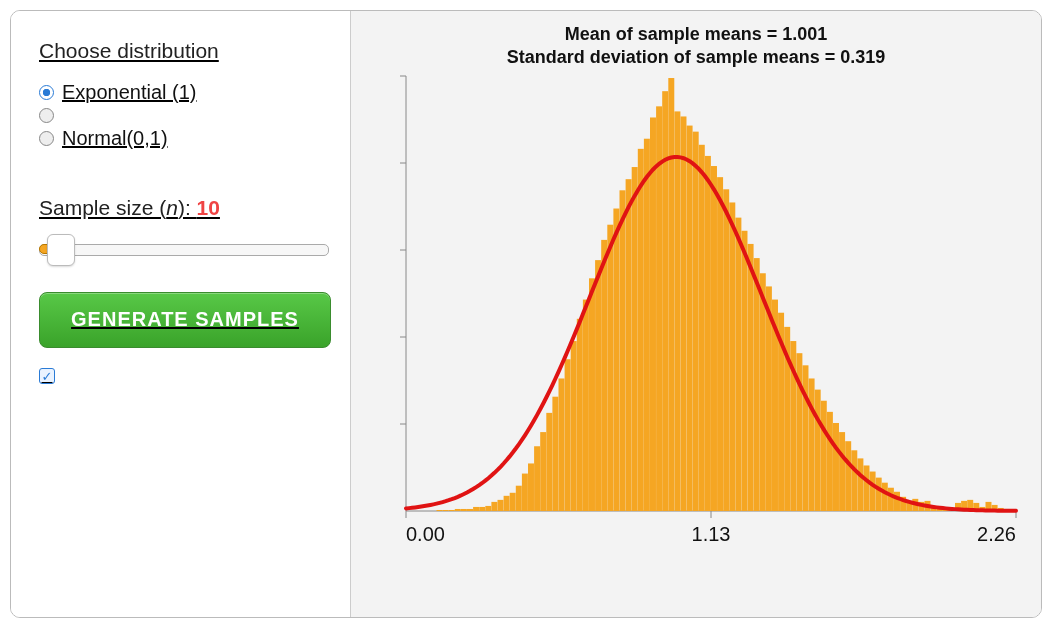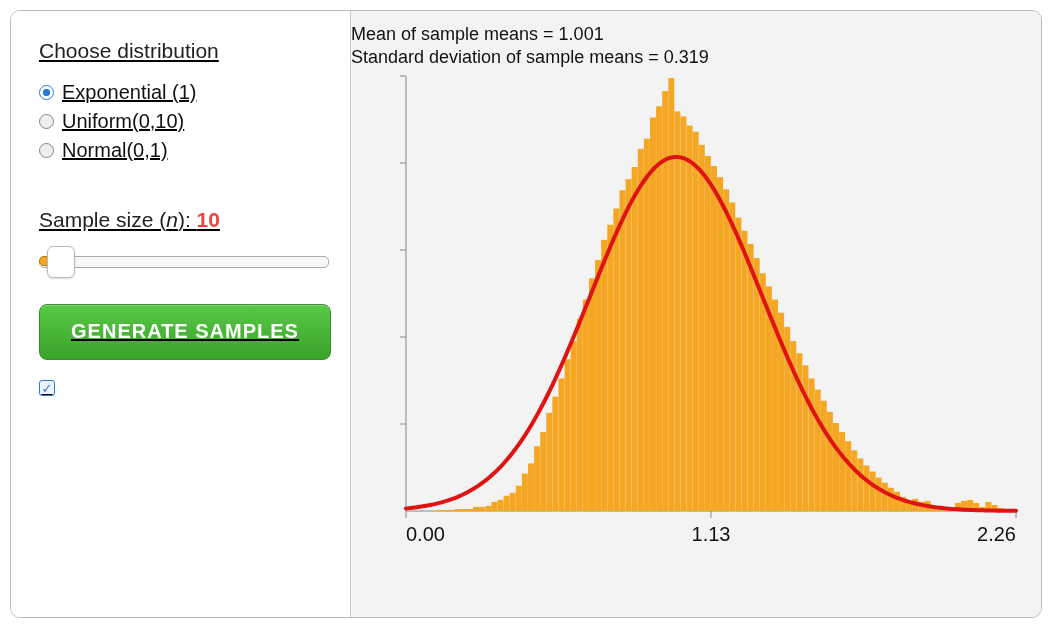--- a/index.html
+++ b/index.html
@@ -83,41 +83,40 @@
   .checkbox{
     width:16px;height:16px;border:1px solid #2a7bd6;border-radius:3px;
     box-sizing:border-box;background:#eaf3ff;
     display:inline-flex;align-items:center;justify-content:center;
     color:#2a7bd6;font-size:13px;line-height:1;
   }
   .chart-area{
     flex:1;background:#f3f3f3;position:relative;
   }
   .chart-titles{
-    position:absolute;top:12px;left:0;right:0;
-    font-size:18px;font-weight:normal;color:#111;line-height:1.3;
+    text-align:center;position:absolute;top:12px;left:0;right:0;
+    font-size:18px;font-weight:bold;color:#111;line-height:1.3;
   }
   svg.plot{position:absolute;left:0;top:0;}
 </style>
 </head>
 <body>
 
 <div class="app">
 
   <div class="sidebar">
     <div class="section-title">Choose distribution</div>
 
     <div class="radio-group">
       <div class="radio selected">
         <span class="radio-dot"></span>
         <span>Exponential (1)</span>
       </div>
       <div class="radio">
         <span class="radio-dot"></span>
-        <span>Uniform(0,10)</span>
       </div>
       <div class="radio">
         <span class="radio-dot"></span>
         <span>Normal(0,1)</span>
       </div>
     </div>
 
     <div class="sample-label">
       <span>Sample size (</span><em>n</em><span>): </span><span class="sample-val">10</span>
     </div>

